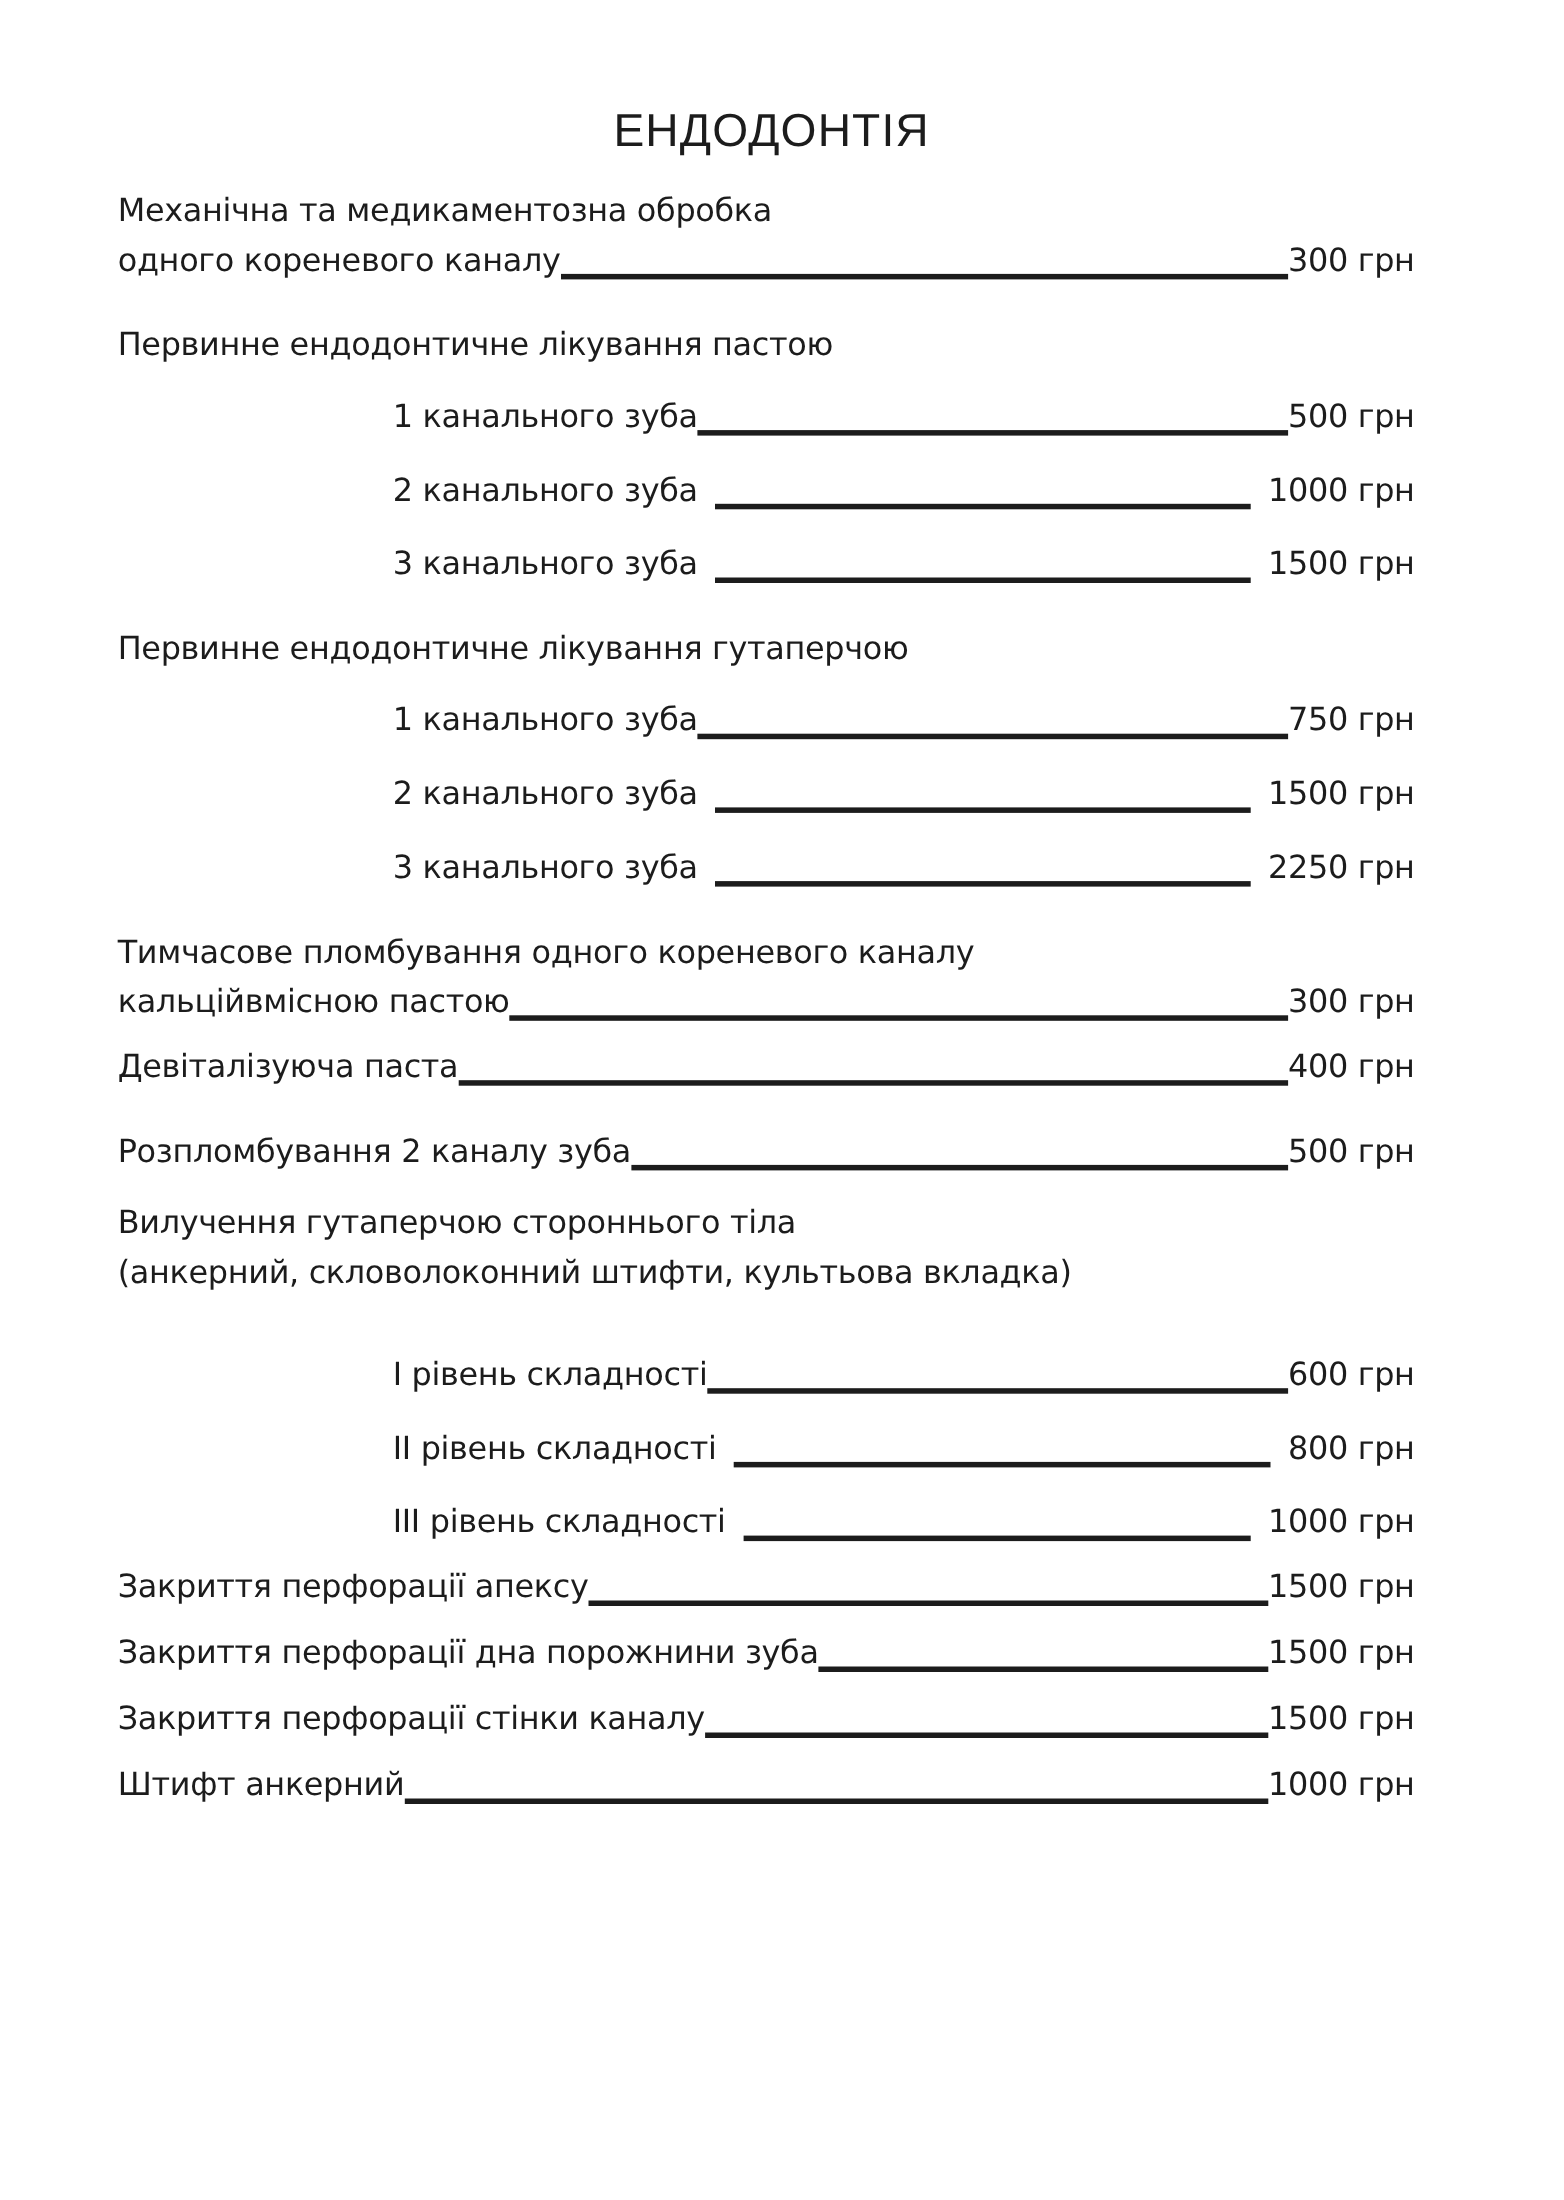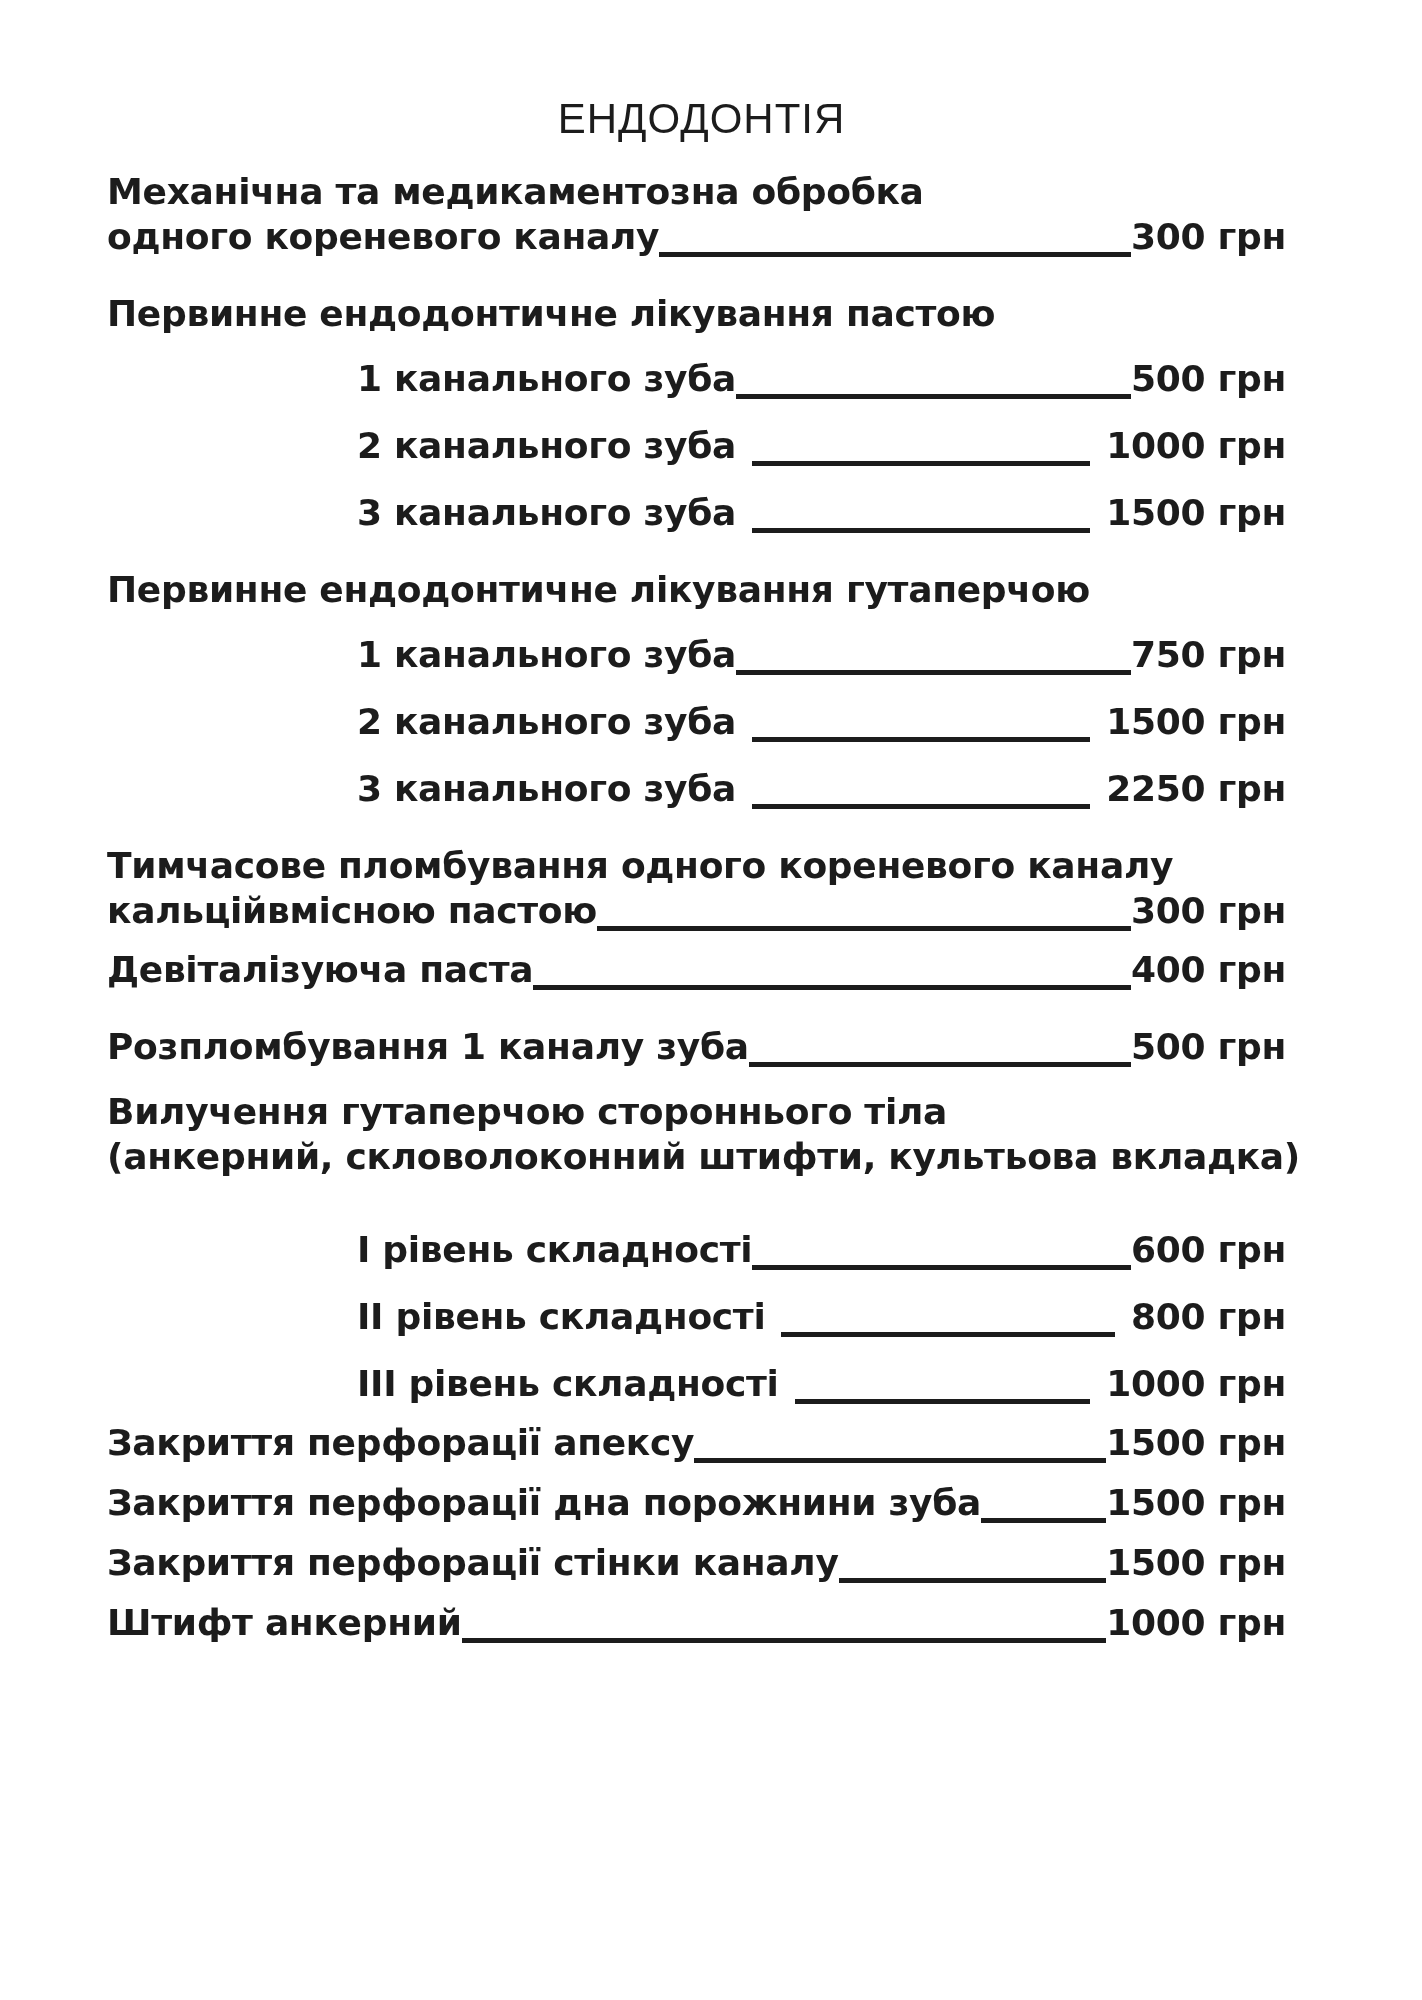--- a/index.html
+++ b/index.html
@@ -21,22 +21,22 @@
   .doc-title {
     font-family: "Liberation Sans", sans-serif;
     font-weight: 400;
     font-size: 42px;
     line-height: 45px;
     text-align: center;
     letter-spacing: 1px;
     margin: 0 0 28px 10px;
   }
   .row {
-    font-weight: 700;
-    font-size: 36px;
+    font-weight: 400;
+    font-size: 29px;
     line-height: 45px;
     letter-spacing: -0.3px;
   }
   .priced {
     display: flex;
     align-items: baseline;
     justify-content: flex-end;
   }
   .lbl, .price, .line {
     white-space: nowrap;
@@ -120,21 +120,21 @@
     </div>
   </div>
 
   <div class="row block priced">
     <span class="lbl">Девіталізуюча паста</span>
     <span class="fill"></span>
     <span class="price">400 грн</span>
   </div>
 
   <div class="row block-lg priced">
-    <span class="lbl">Розпломбування 1 каналу зуба</span>
+    <span class="lbl">Розпломбування 2 каналу зуба</span>
     <span class="fill"></span>
     <span class="price">500 грн</span>
   </div>
 
   <div class="row" style="margin-top:20px">
     <div class="line">Вилучення гутаперчою стороннього тіла</div>
     <div class="line">(анкерний, скловолоконний штифти, культьова вкладка)</div>
   </div>
 
   <div class="row sub-gap priced">

